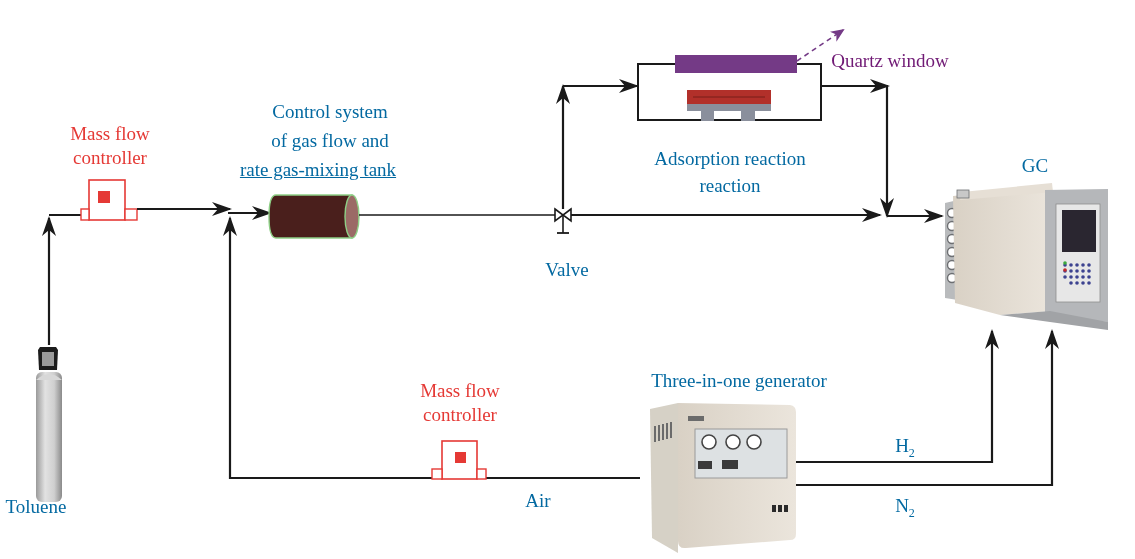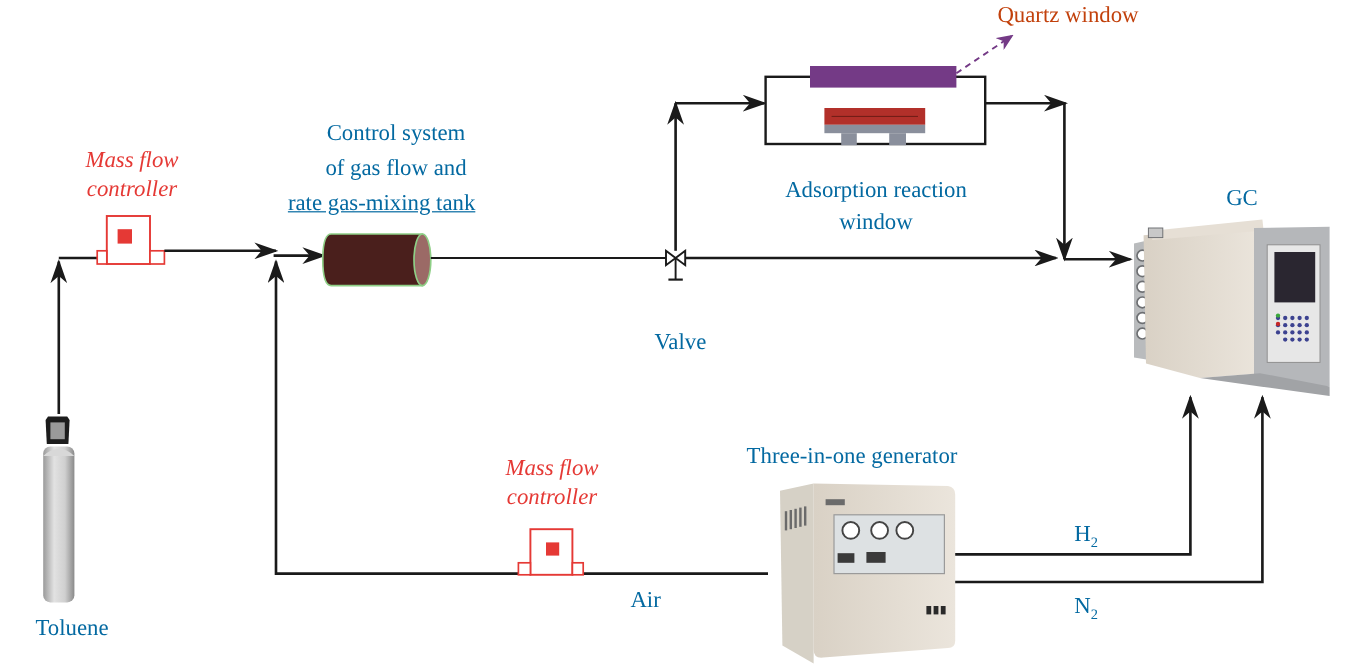--- a/index.html
+++ b/index.html
@@ -1,22 +1,22 @@
 <!DOCTYPE html>
 <html><head>
 <meta charset="utf-8">
 <style>
   html, body { margin:0; padding:0; background:#ffffff; }
   body { width:1135px; height:559px; position:relative; overflow:hidden;
          font-family:"Liberation Serif","DejaVu Serif",serif; }
   #stage { position:absolute; left:0; top:0; width:1135px; height:559px; }
   .lbl { position:absolute; font-family:"Liberation Serif","DejaVu Serif",serif;
          font-size:19px; line-height:23px; color:#0369a1; text-align:center; white-space:nowrap; }
-  .red { color:#e53935;font-style:italic; }
-  .purple { color:#c2410c; }
+  .red { color:#e53935; }
+  .purple { color:#701a75;margin-top:48px; }
   sub { font-size:12px; }
 </style>
 </head>
 <body>
 
 <svg id="stage" width="1135" height="559" viewBox="0 0 1135 559" xmlns="http://www.w3.org/2000/svg">
   <defs>
     <marker id="arr" viewBox="0 0 20 14" refX="18" refY="7" markerWidth="20" markerHeight="14" markerUnits="userSpaceOnUse" orient="auto">
       <path d="M0,0 L20,7 L0,14 L6,7 Z" fill="#1a1a1a"></path>
     </marker>
@@ -162,39 +162,39 @@
       <rect x="772" y="505" width="4" height="7"></rect>
         <rect x="778" y="505" width="4" height="7"></rect>
         <rect x="784" y="505" width="4" height="7"></rect>
     </g>
   </g>
 
   <polyline points="796,462 992,462 992,331" fill="none" stroke="#1a1a1a" stroke-width="2.2" marker-end="url(#arr)"></polyline>
   <polyline points="796,485 1052,485 1052,331" fill="none" stroke="#1a1a1a" stroke-width="2.2" marker-end="url(#arr)"></polyline>
 </svg>
 
-<div class="lbl" style="left:0px; top:512px; width:72px;margin-left:24px;">Toluene</div>
+<div class="lbl" style="left:0px; top:495px; width:72px;">Toluene</div>
 
 <div class="lbl red" style="left:40px; top:122px; width:140px;">Mass flow</div>
 <div class="lbl red" style="left:40px; top:146px; width:140px;">controller</div>
 
 <div class="lbl" style="left:230px; top:100px; width:200px;">Control system</div>
 <div class="lbl" style="left:230px; top:129px; width:200px;">of gas flow and</div>
 <div class="lbl" style="left:208px; top:158px; width:220px;text-decoration:underline;">rate gas-mixing tank</div>
 
-<div class="lbl" style="left:527px; top:258px; width:80px;margin-top:16px;">Valve</div>
+<div class="lbl" style="left:527px; top:258px; width:80px;">Valve</div>
 
 <div class="lbl purple" style="left:815px; top:1px; width:150px;">Quartz window</div>
 
 <div class="lbl" style="left:620px; top:147px; width:220px;">Adsorption reaction</div>
-<div class="lbl" style="left:620px; top:174px; width:220px;">window</div>
+<div class="lbl" style="left:620px; top:174px; width:220px;">reaction</div>
 
 <div class="lbl" style="left:1005px; top:154px; width:60px;">GC</div>
 
-<div class="lbl" style="left:590px; top:369px; width:240px;">Three-in-one generator</div>
+<div class="lbl" style="left:619px; top:369px; width:240px;">Three-in-one generator</div>
 
 <div class="lbl red" style="left:390px; top:379px; width:140px;">Mass flow</div>
 <div class="lbl red" style="left:390px; top:403px; width:140px;">controller</div>
 
 <div class="lbl" style="left:508px; top:489px; width:60px;">Air</div>
 
 <div class="lbl" style="left:880px; top:434px; width:50px;"><span>H</span><sub>2</sub></div>
 
 <div class="lbl" style="left:880px; top:494px; width:50px;"><span>N</span><sub>2</sub></div>
 

